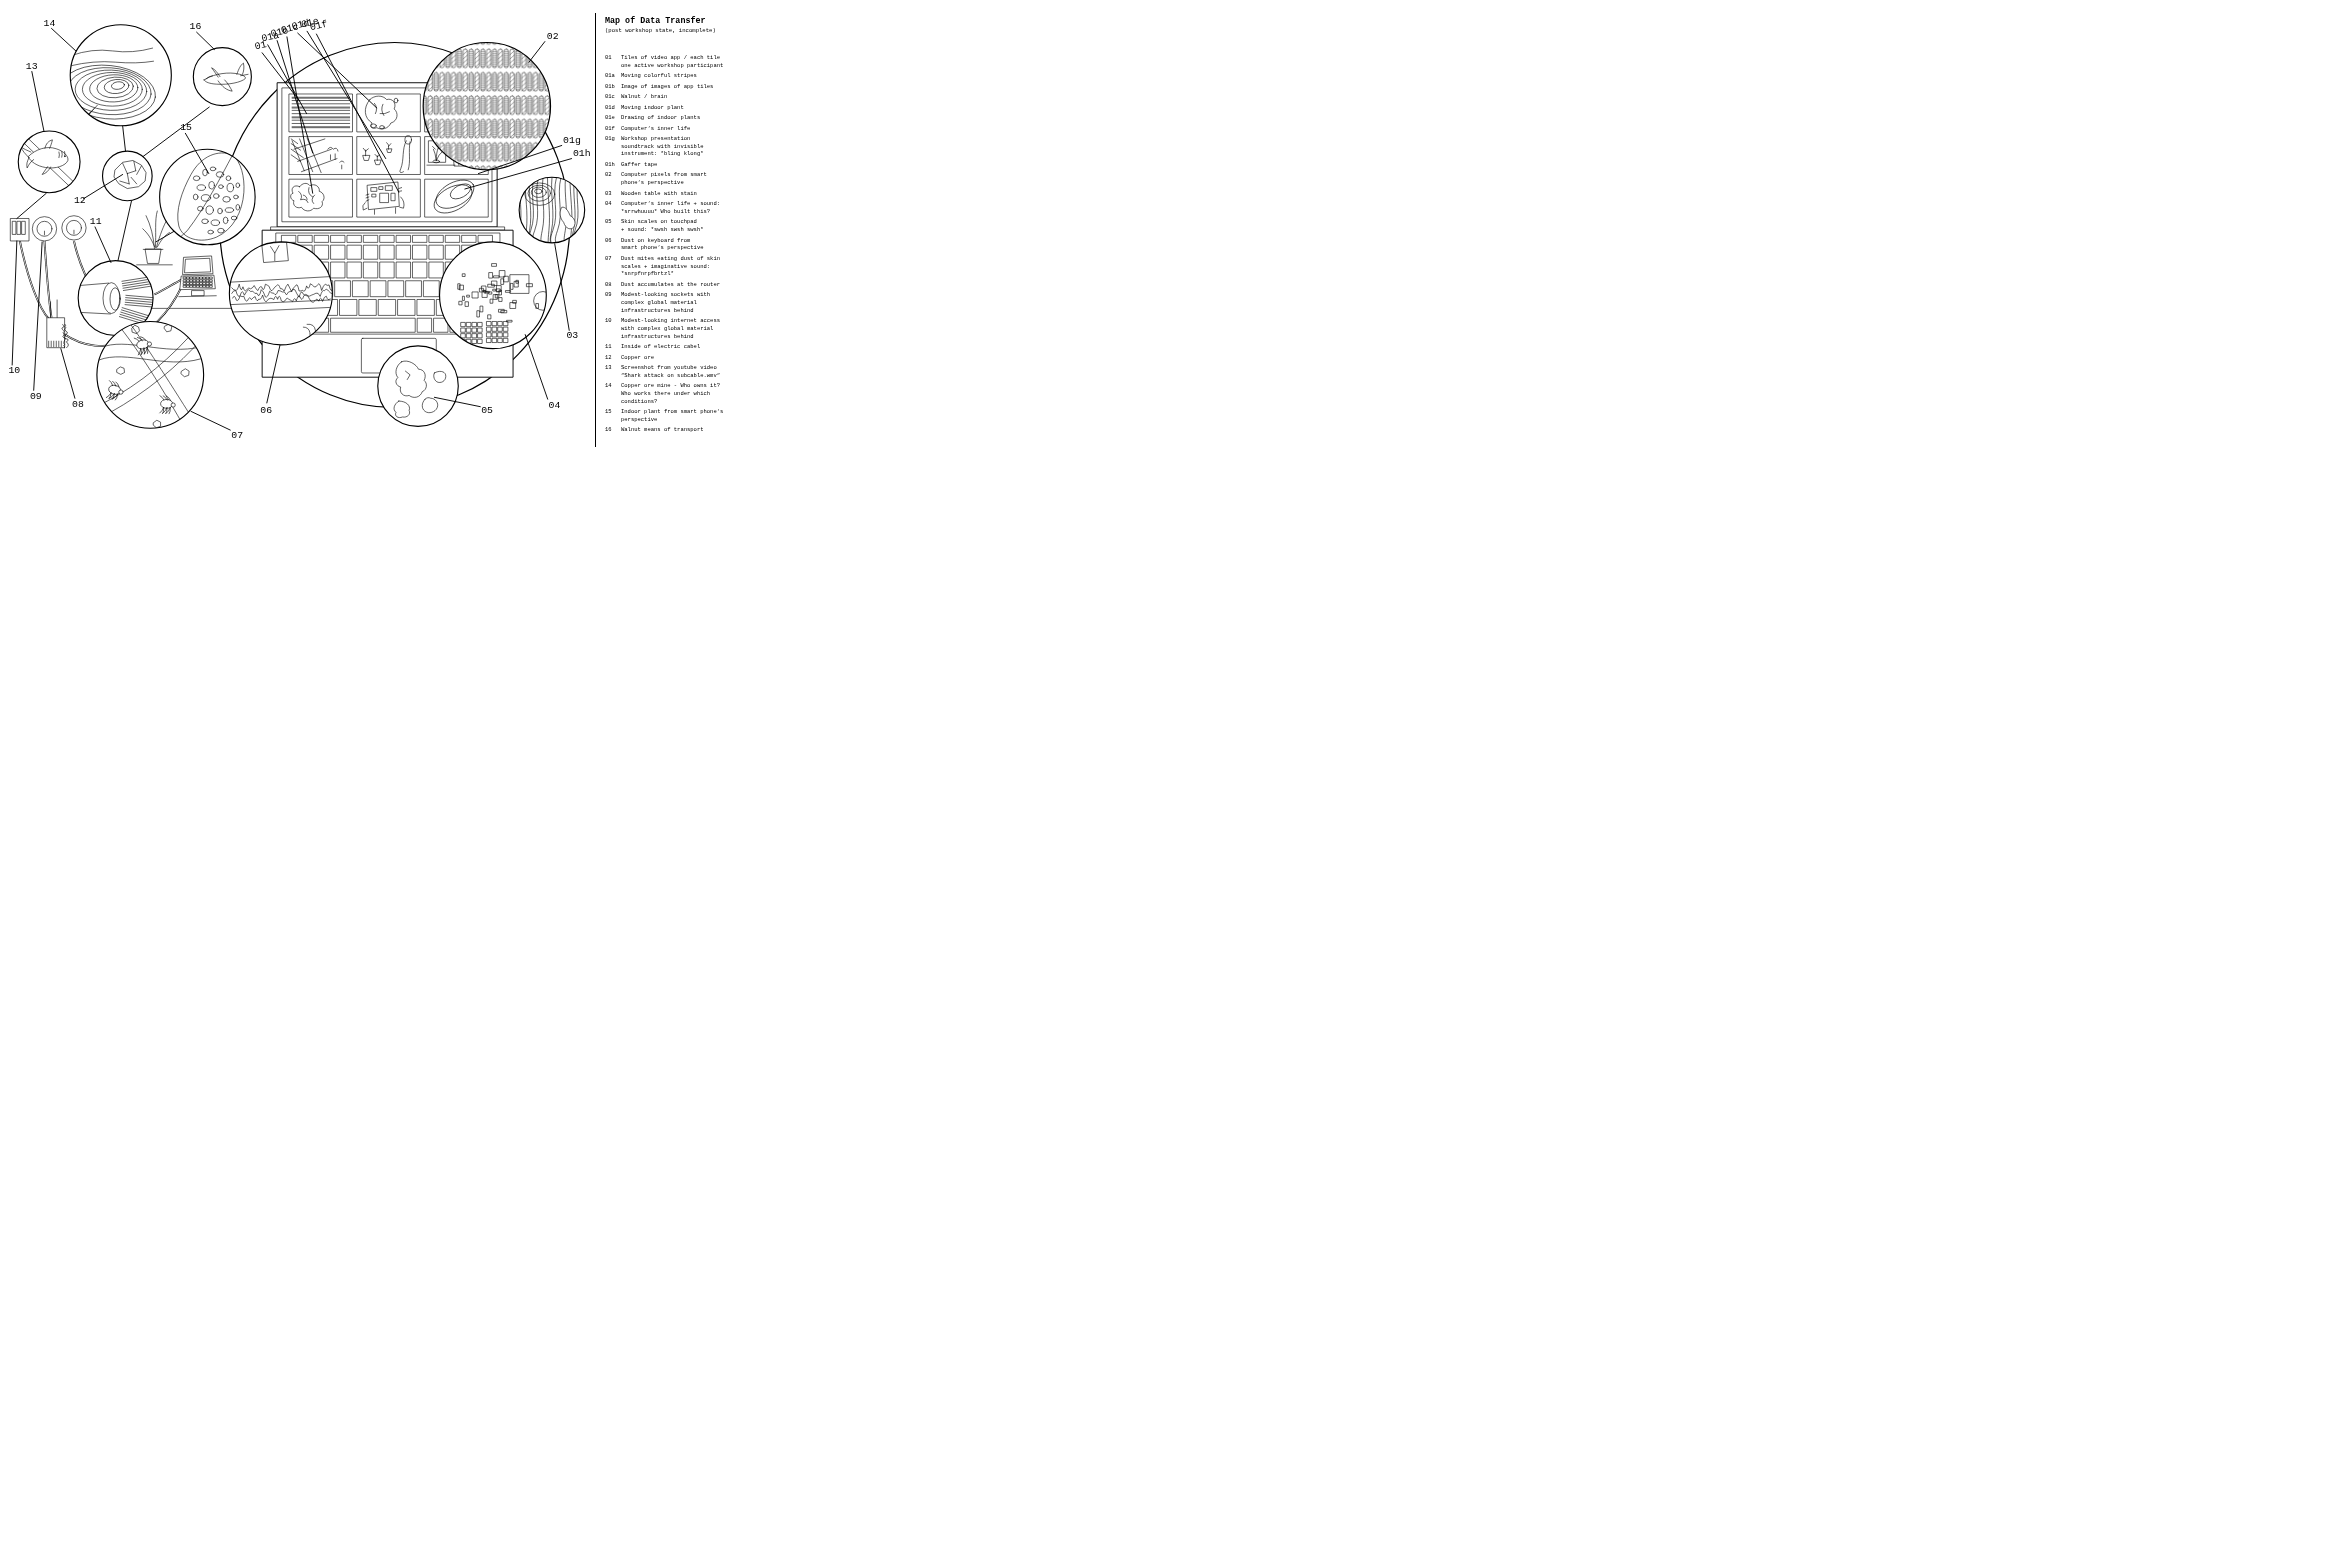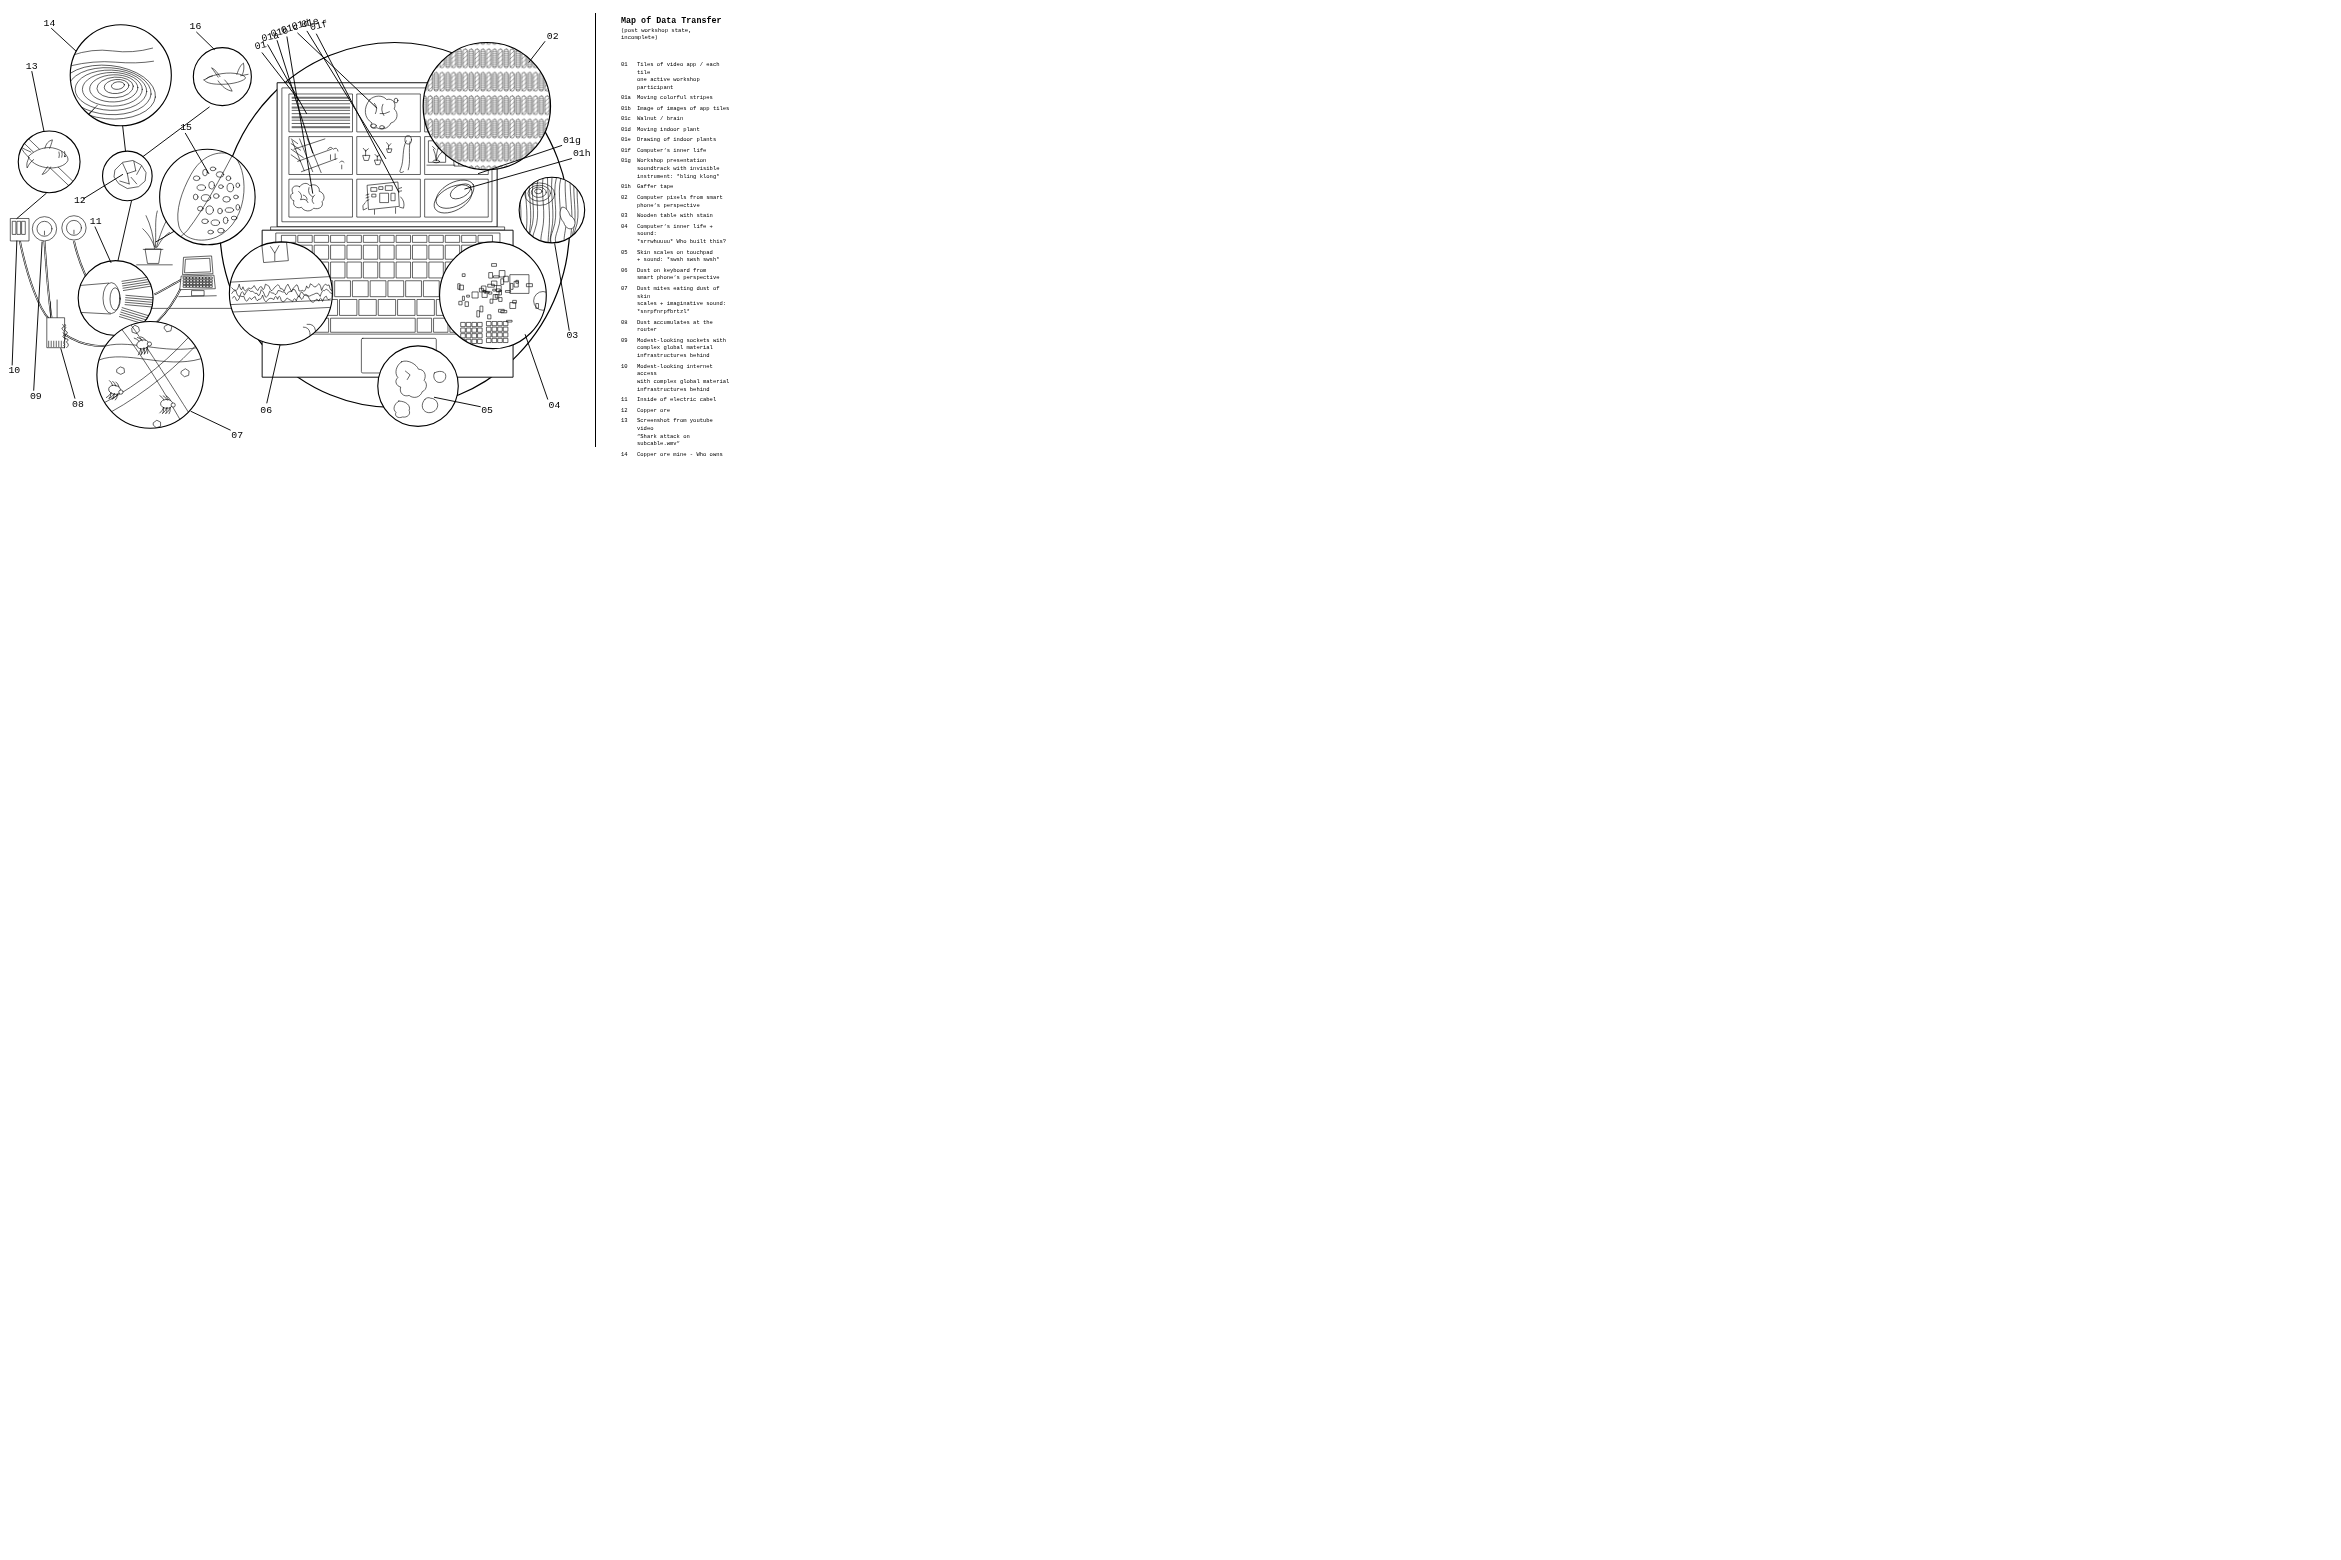--- a/index.html
+++ b/index.html
@@ -5,21 +5,21 @@
   html,body{margin:0;padding:0;background:#fff}
   .stage{position:relative;width:734px;height:459px;background:#fff;
          font-family:"Liberation Mono","DejaVu Sans Mono",monospace;overflow:hidden;color:#000}
   svg.diagram{position:absolute;left:0;top:0}
   .s{fill:none;stroke:#000;stroke-width:1.3;stroke-linecap:round;stroke-linejoin:round}
   .sw{fill:#fff;stroke:#000;stroke-width:1.3;stroke-linejoin:round}
   .cw{fill:#fff;stroke:#000;stroke-width:2.4}
   .ld{stroke:#000;stroke-width:2;fill:none;stroke-linecap:round}
   .lbl{font:21px "Liberation Mono","DejaVu Sans Mono",monospace;fill:#000}
   .legend{position:absolute;left:595px;top:13px;width:136px;height:434px;
-          border-left:1.2px solid #000;padding-left:25px;box-sizing:border-box}
+          border-left:1.2px solid #000;padding-left:9px;box-sizing:border-box}
   .legend h1{font-size:8.4px;font-weight:bold;margin:2.8px 0 1.4px}
   .legend .sub{font-size:5.6px;margin:0}
   .items{margin-top:19.7px}
   .li{display:flex;margin-bottom:2.8px;font-size:5.5px;line-height:7.7px}
   .li .num{width:16px;flex:none}
   .li .txt{white-space:pre-line}
 </style>
 </head>
 <body>
 

